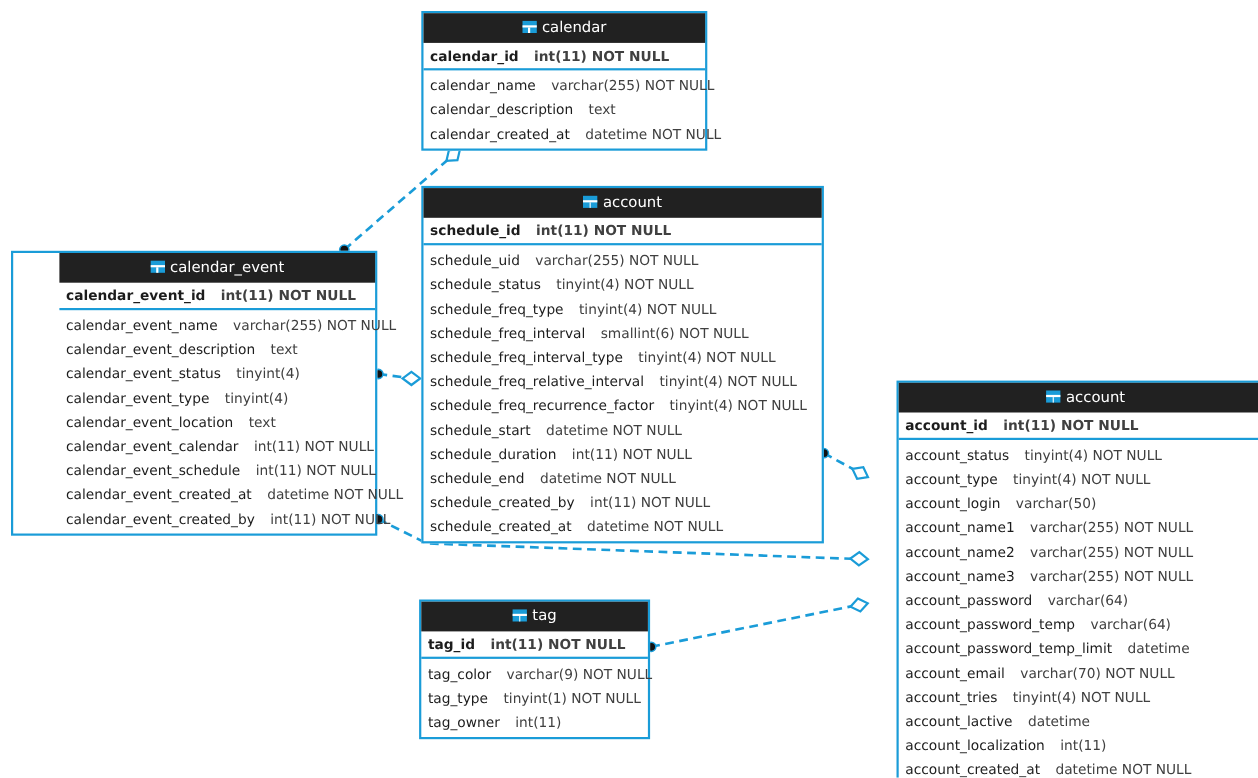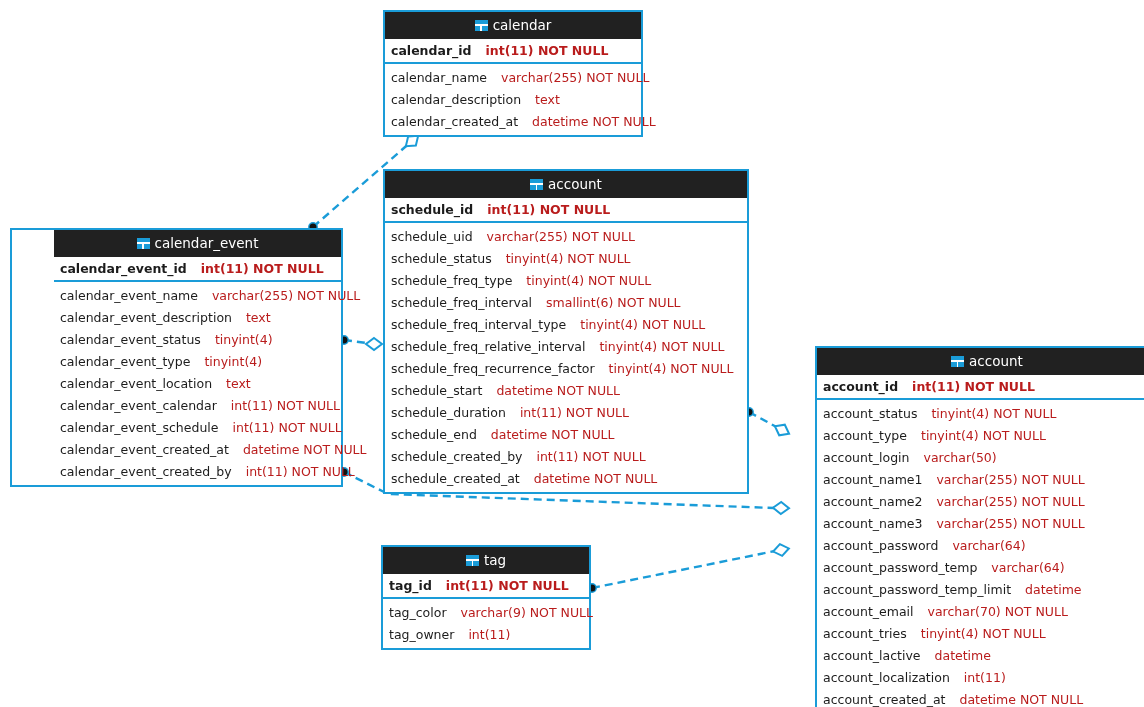--- a/index.html
+++ b/index.html
@@ -76,21 +76,21 @@
     padding: 0 5px 0 6px;
     font-size: 12.5px;
     color: #1c1c1c;
     white-space: nowrap;
   }
   .pk-row .attr-row {
     font-weight: bold;
     height: 23px;
   }
   .attr-name { text-align: left; }
-  .attr-type { text-align: right; color: #b91c1c; padding-left: 14px; }
+  .attr-type { text-align: right; color: #404040; padding-left: 14px; }
   .attr-list { padding: 2px 0 3px 0; }
 </style>
 </head>
 <body>
 
 <div id="canvas">
 
   <svg id="edges" viewBox="0 0 1144 707" width="1144" height="707">
       <g>
         <polyline points="313,227 412,141" fill="none" stroke="#1a9cd8" stroke-width="2.4" stroke-dasharray="8,5"></polyline>
@@ -323,20 +323,24 @@
             <span class="attr-name">tag_id</span>
             <span class="attr-type">int(11) NOT NULL</span>
           </div>
         </div>
         <div class="attr-list">
           <div class="attr-row">
             <span class="attr-name">tag_color</span>
             <span class="attr-type">varchar(9) NOT NULL</span>
           </div>
           <div class="attr-row">
+            <span class="attr-name">tag_type</span>
+            <span class="attr-type">tinyint(1) NOT NULL</span>
+          </div>
+          <div class="attr-row">
             <span class="attr-name">tag_owner</span>
             <span class="attr-type">int(11)</span>
           </div>
         </div>
       </div>
     </div>
 
 </div>
 
 </body></html>

